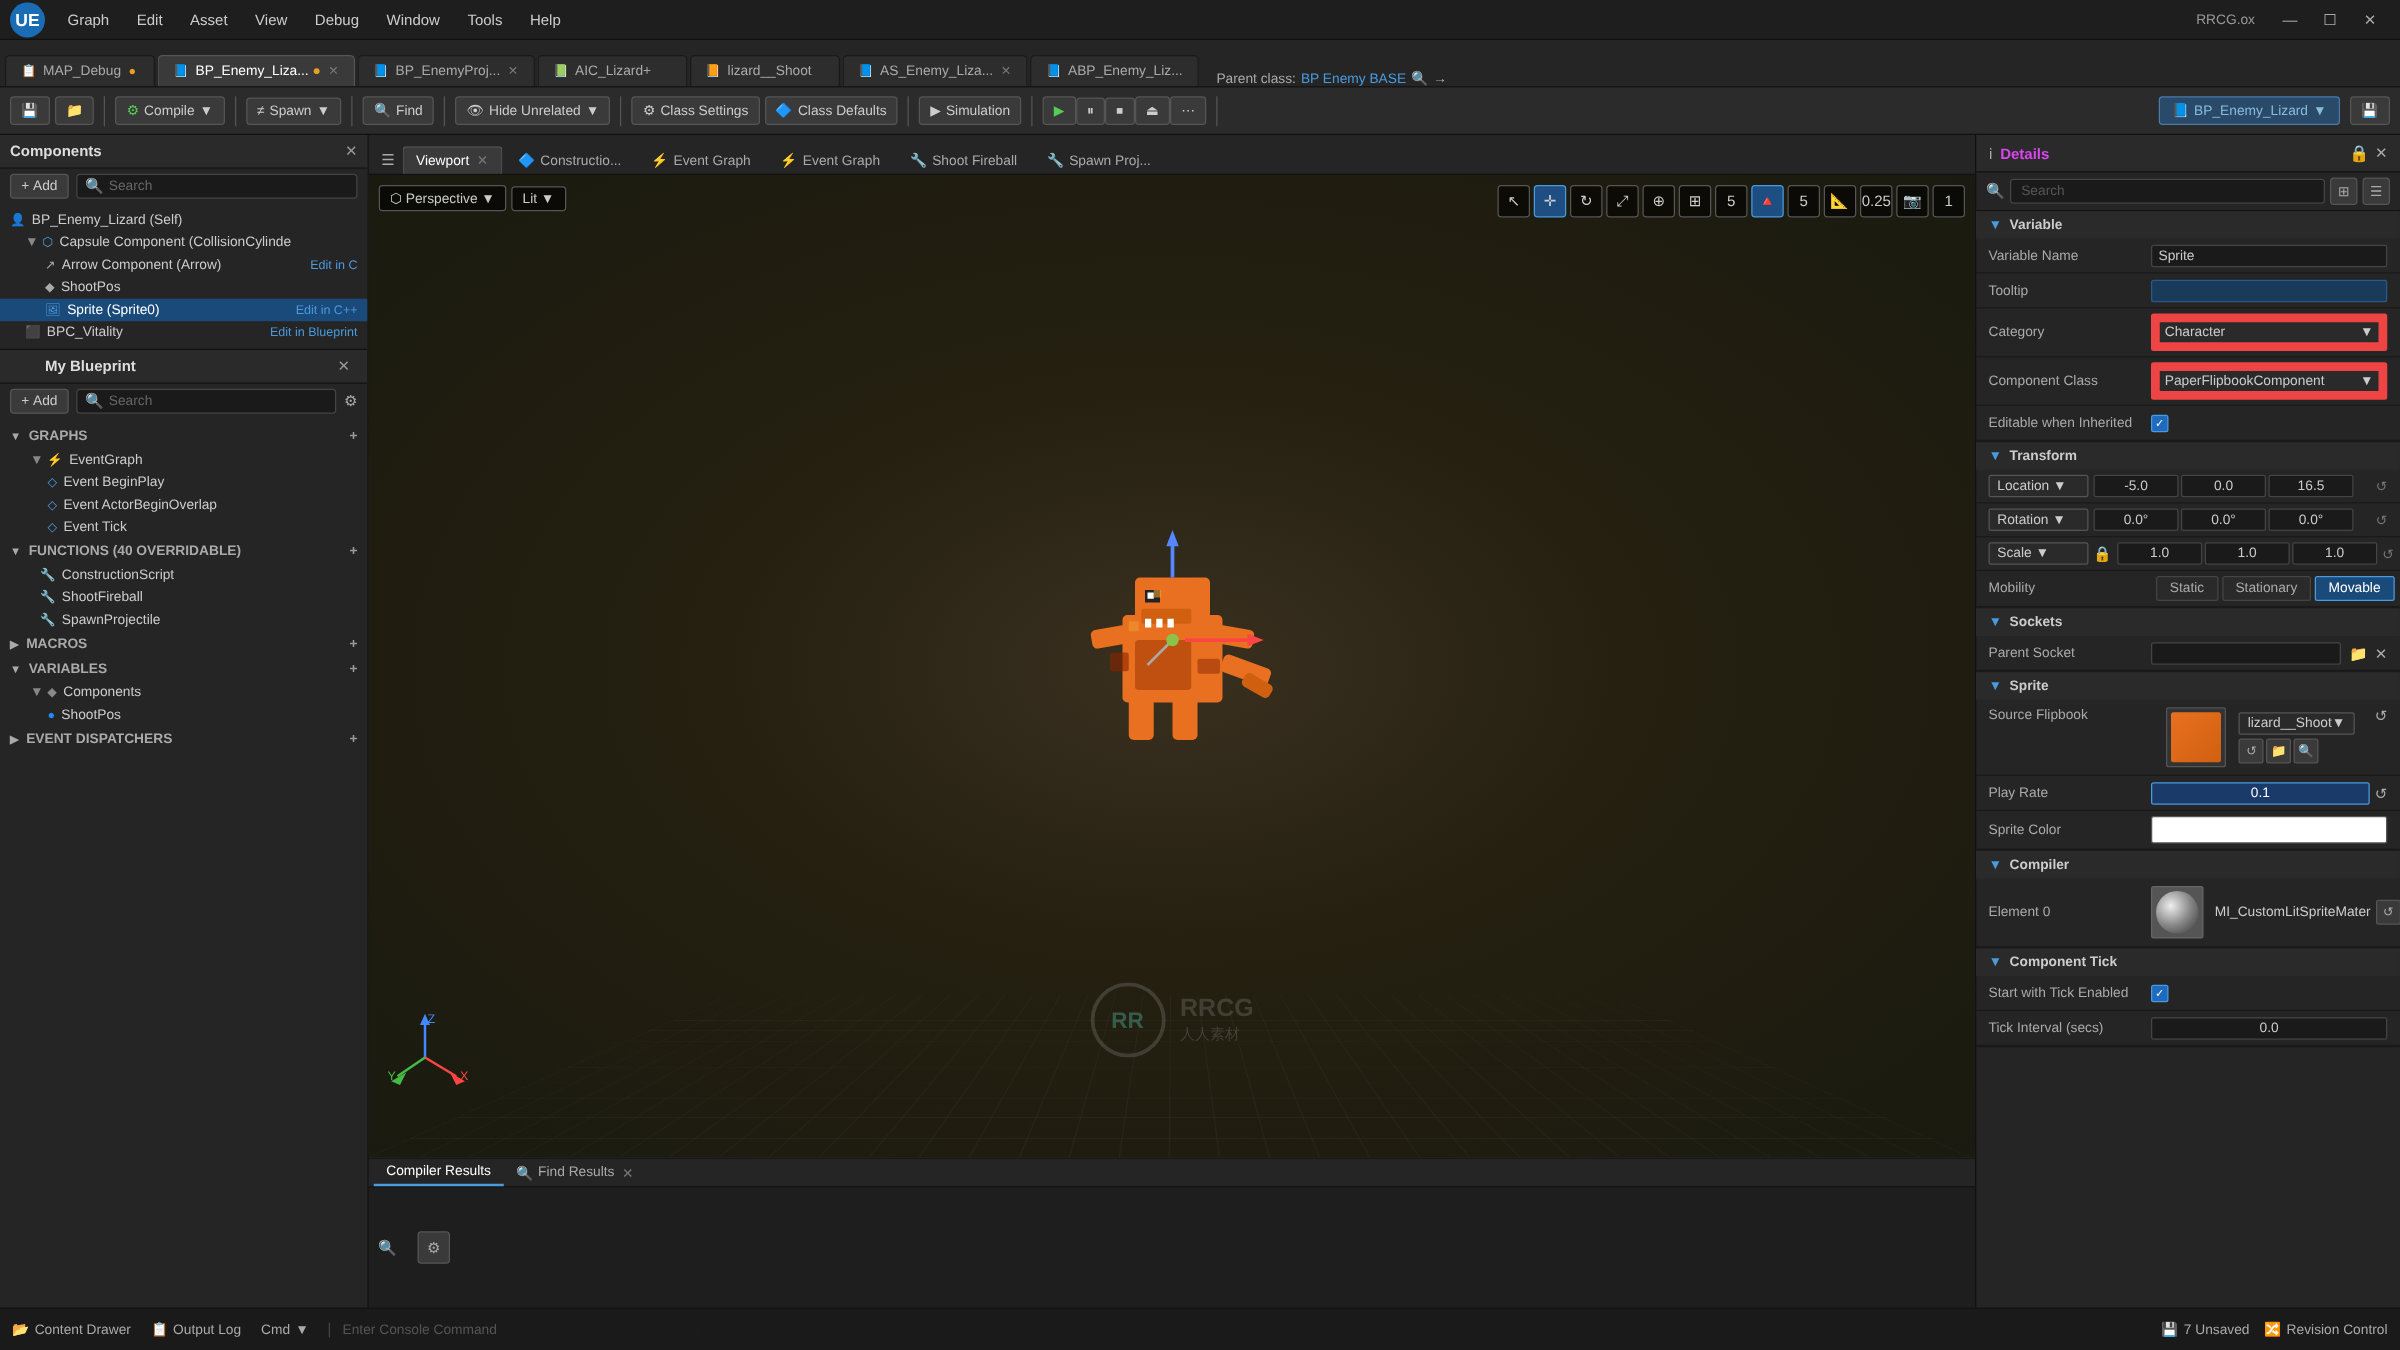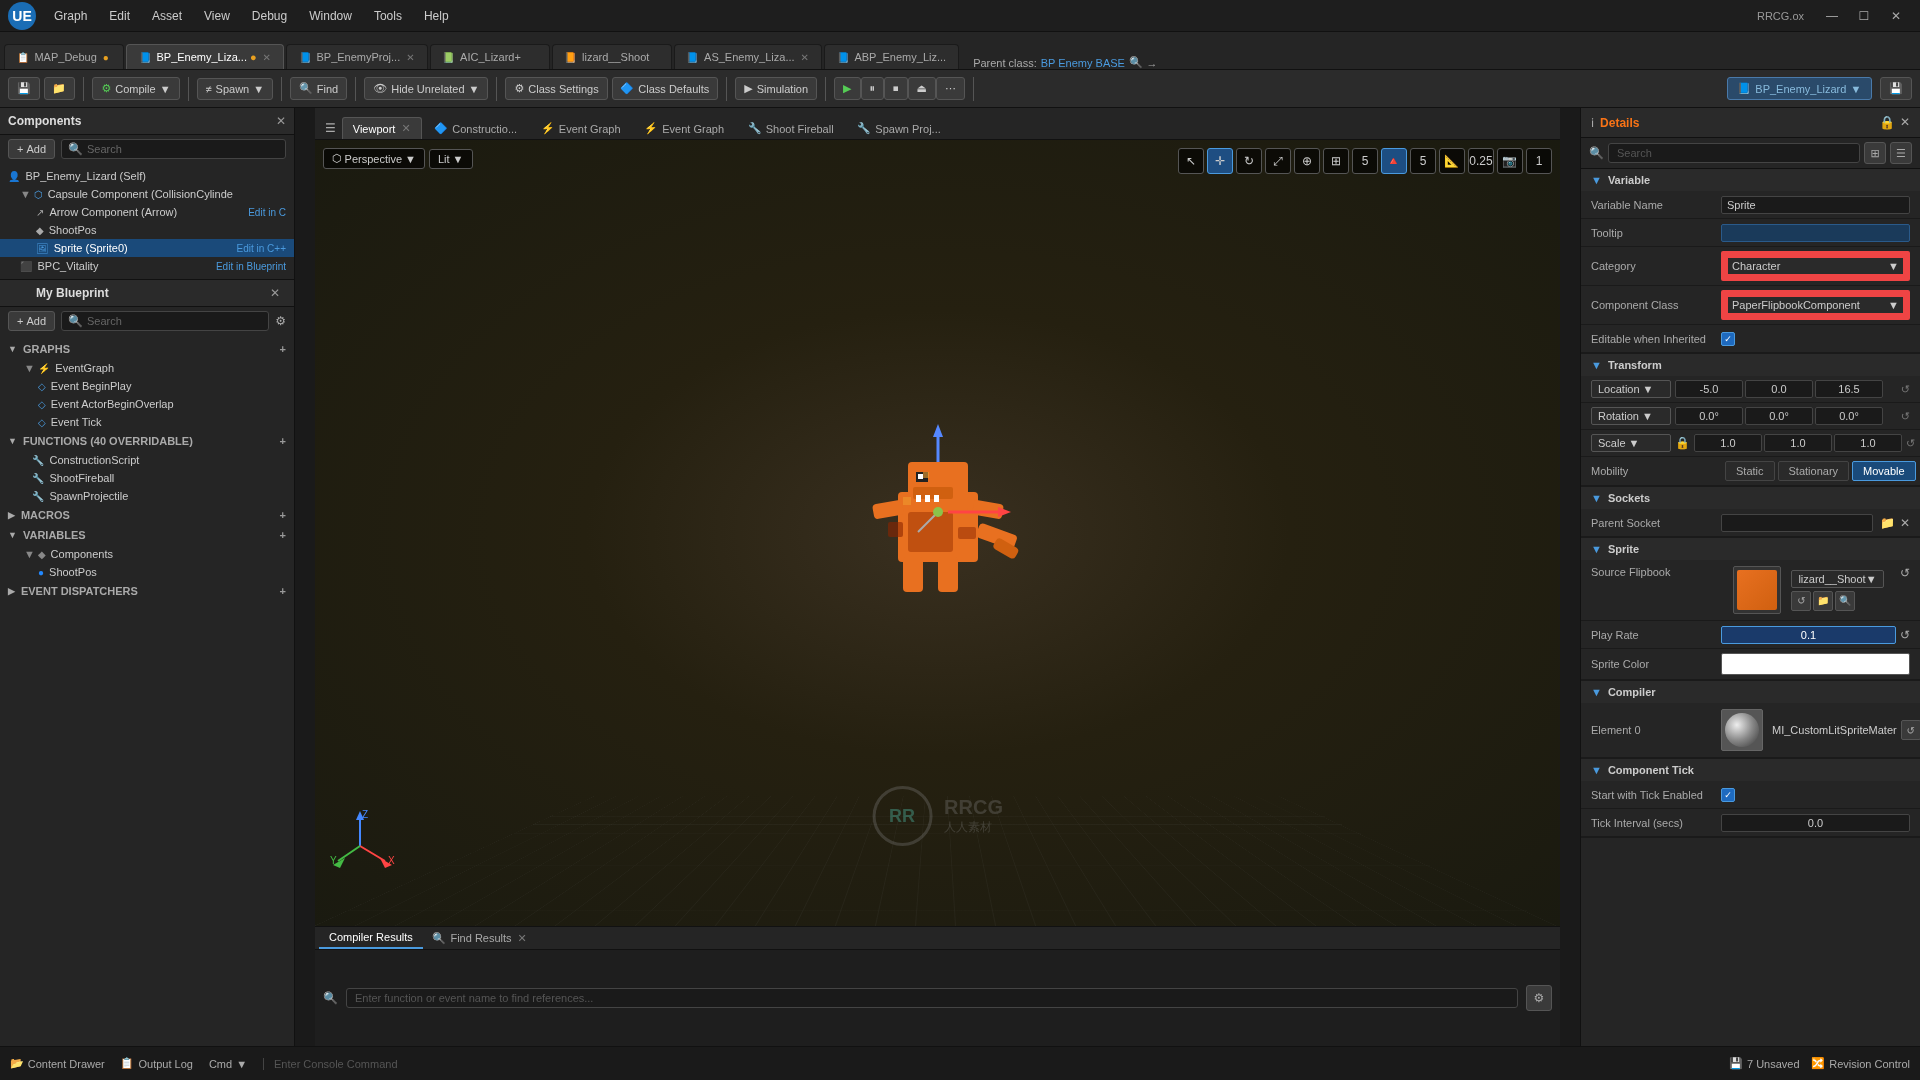--- a/index.html
+++ b/index.html
@@ -22,21 +22,21 @@
     .tab .tab-close { margin-left: 6px; color: #777; cursor: pointer; font-size: 10px; }
 
     
     #toolbar { background: #2b2b2b; height: 38px; display: flex; align-items: center; padding: 0 8px; gap: 4px; border-bottom: 1px solid #111; }
     .toolbar-btn { display: flex; align-items: center; gap: 4px; padding: 4px 8px; background: #3a3a3a; border: 1px solid #555; border-radius: 3px; cursor: pointer; color: #ccc; font-size: 11px; }
     .toolbar-separator { width: 1px; height: 24px; background: #555; margin: 0 4px; }
     .toolbar-spacer { flex: 1; }
     .dropdown-btn { display: flex; align-items: center; gap: 4px; padding: 4px 10px; background: #2a4a6a; border: 1px solid #4a7aaa; border-radius: 3px; cursor: pointer; color: #88bbdd; font-size: 11px; }
 
     
-    #main-layout { display: flex; height: calc(1080px - 32px - 38px - 38px - 34px); gap: 20px; }
+    #main-layout { display: flex; height: calc(1080px - 32px - 38px - 38px - 34px); }
 
     
     #left-panel { width: 295px; background: #252525; border-right: 1px solid #111; display: flex; flex-direction: column; overflow: hidden; }
     
     
     #components-section { background: #252525; border-bottom: 1px solid #111; }
     .panel-header { display: flex; align-items: center; padding: 6px 8px; background: #2a2a2a; border-bottom: 1px solid #111; }
     .panel-header-close { cursor: pointer; color: #999; }
     .panel-toolbar { display: flex; align-items: center; padding: 4px 8px; gap: 6px; background: #252525; }
     .add-btn { display: flex; align-items: center; gap: 3px; padding: 3px 8px; background: #3a3a3a; border: 1px solid #555; border-radius: 3px; cursor: pointer; color: #ccc; font-size: 11px; }
@@ -95,21 +95,21 @@
     .cr-tab.active { color: #fff; border-bottom: 2px solid #4a9ade; }
     .cr-close { margin-left: 6px; color: #777; cursor: pointer; }
     .cr-content { flex: 1; display: flex; align-items: center; padding: 8px; }
     .cr-search { flex: 1; display: flex; align-items: center; background: #1a1a1a; border: 1px solid #444; border-radius: 3px; padding: 3px 8px; }
     .cr-search input { background: none; border: none; color: #aaa; font-size: 11px; width: 100%; outline: none; }
     .cr-search input::placeholder { color: #555; }
 
     
     #right-panel { width: 340px; background: #252525; border-left: 1px solid #111; display: flex; flex-direction: column; overflow: hidden; }
     #details-header { display: flex; align-items: center; padding: 6px 10px; background: #2a2a2a; border-bottom: 1px solid #111; }
-    #details-title { font-weight: bold; color: #f97316; flex: 1; }
+    #details-title { font-weight: bold; color: #d946ef; flex: 1; }
     #details-search { display: flex; align-items: center; padding: 4px 8px; gap: 4px; border-bottom: 1px solid #111; }
     #details-search-input { flex: 1; background: #1a1a1a; border: 1px solid #444; border-radius: 3px; padding: 3px 8px; color: #ccc; font-size: 11px; outline: none; }
     #details-search-input::placeholder { color: #555; }
     .details-icons { display: flex; gap: 4px; }
     .details-icon { width: 22px; height: 22px; display: flex; align-items: center; justify-content: center; background: #3a3a3a; border: 1px solid #555; border-radius: 3px; cursor: pointer; color: #aaa; font-size: 11px; }
     
     #details-content { flex: 1; overflow-y: auto; }
     .details-section { border-bottom: 1px solid #1a1a1a; }
     .details-section-header { display: flex; align-items: center; padding: 5px 10px; background: #2a2a2a; cursor: pointer; color: #ccc; font-size: 11px; font-weight: bold; }
     .details-section-toggle { margin-right: 6px; color: #4a9ade; }
@@ -601,23 +601,20 @@
           <span>Compiler Results</span>
         </div>
         <div class="cr-tab">
           <span>🔍</span>
           <span style="margin-left:4px;">Find Results</span>
           <span class="cr-close">✕</span>
         </div>
       </div>
       <div class="cr-content">
         <div style="margin-right:8px;color:#aaa;">🔍</div>
-        <div class="cr-search">
-          <input type="text" placeholder="Enter function or event name to find references..." style="">
-        </div>
         <div style="margin-left:8px;width:26px;height:26px;background:#3a3a3a;border:1px solid #555;border-radius:3px;display:flex;align-items:center;justify-content:center;cursor:pointer;color:#aaa;">⚙</div>
       </div>
     </div>
   </div>
 
   <div id="right-panel">
     <div id="details-header">
       <span style="margin-right:6px;color:#aaa;">ℹ</span>
       <span id="details-title">Details</span>
       <div style="flex:1;"></div>

